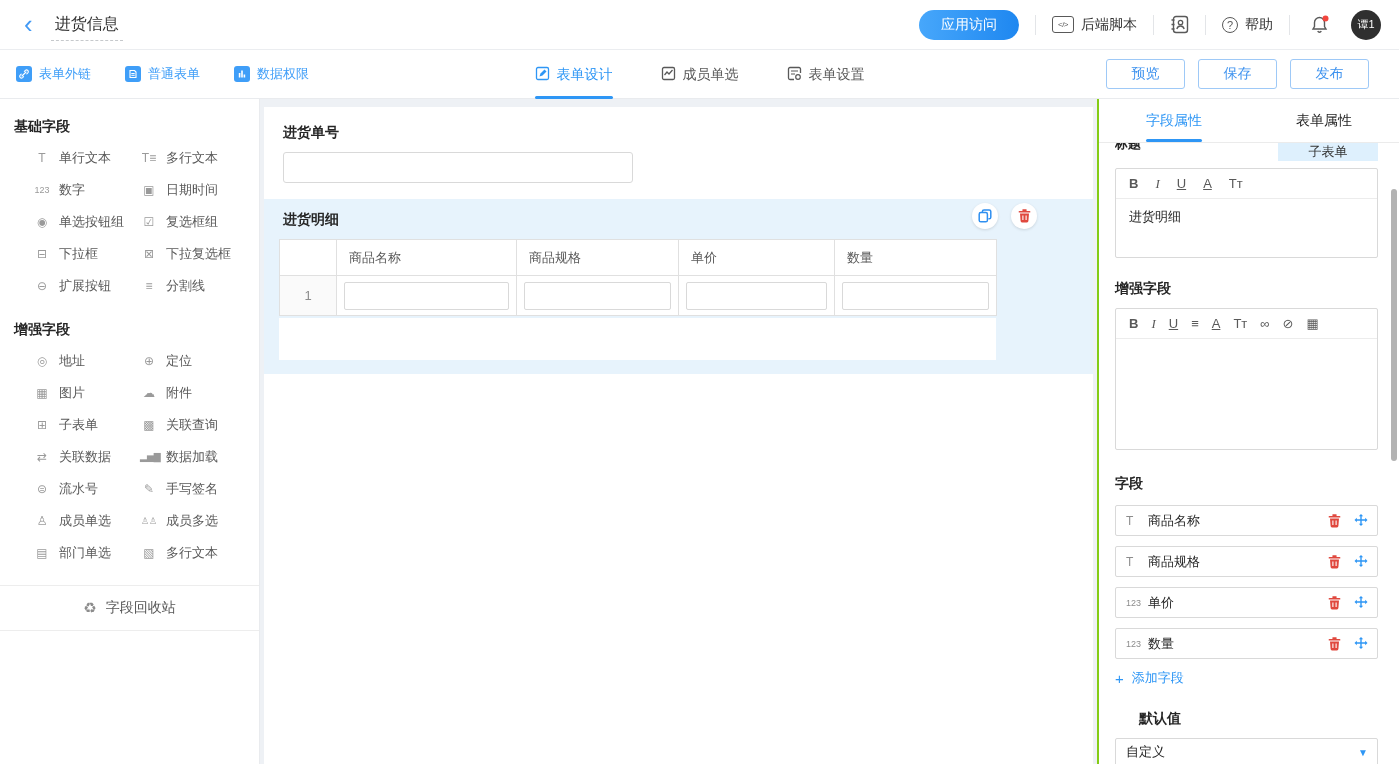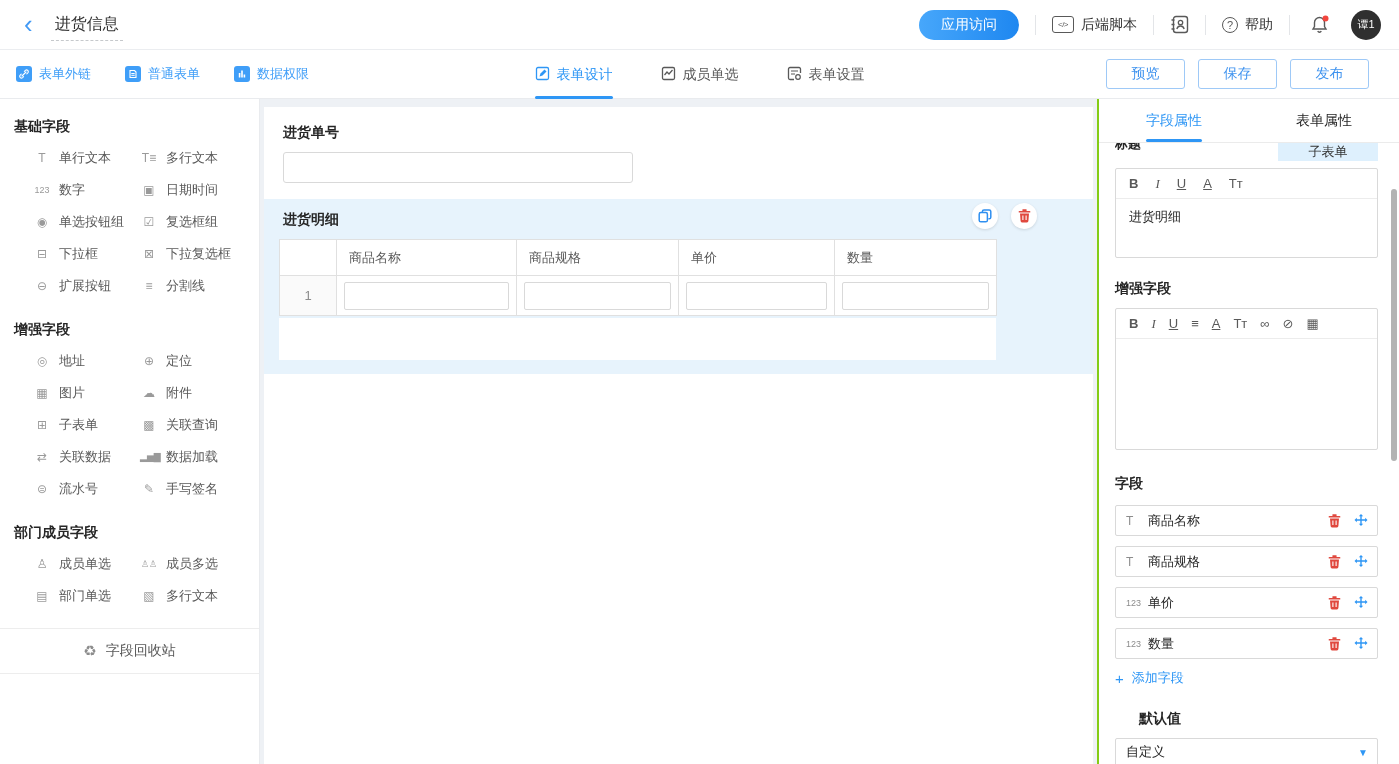--- a/index.html
+++ b/index.html
@@ -336,21 +336,20 @@
         <div class="f-item">
             <span class="f-glyph">⊜</span>
             <span>流水号</span>
           </div>
         <div class="f-item">
             <span class="f-glyph">✎</span>
             <span>手写签名</span>
           </div>
       </div>
 
-      <div class="sec-title">部门成员字段</div>
       <div class="sec-grid">
         <div class="f-item">
             <span class="f-glyph">♙</span>
             <span>成员单选</span>
           </div>
         <div class="f-item">
             <span class="f-glyph num">♙♙</span>
             <span>成员多选</span>
           </div>
         <div class="f-item">

